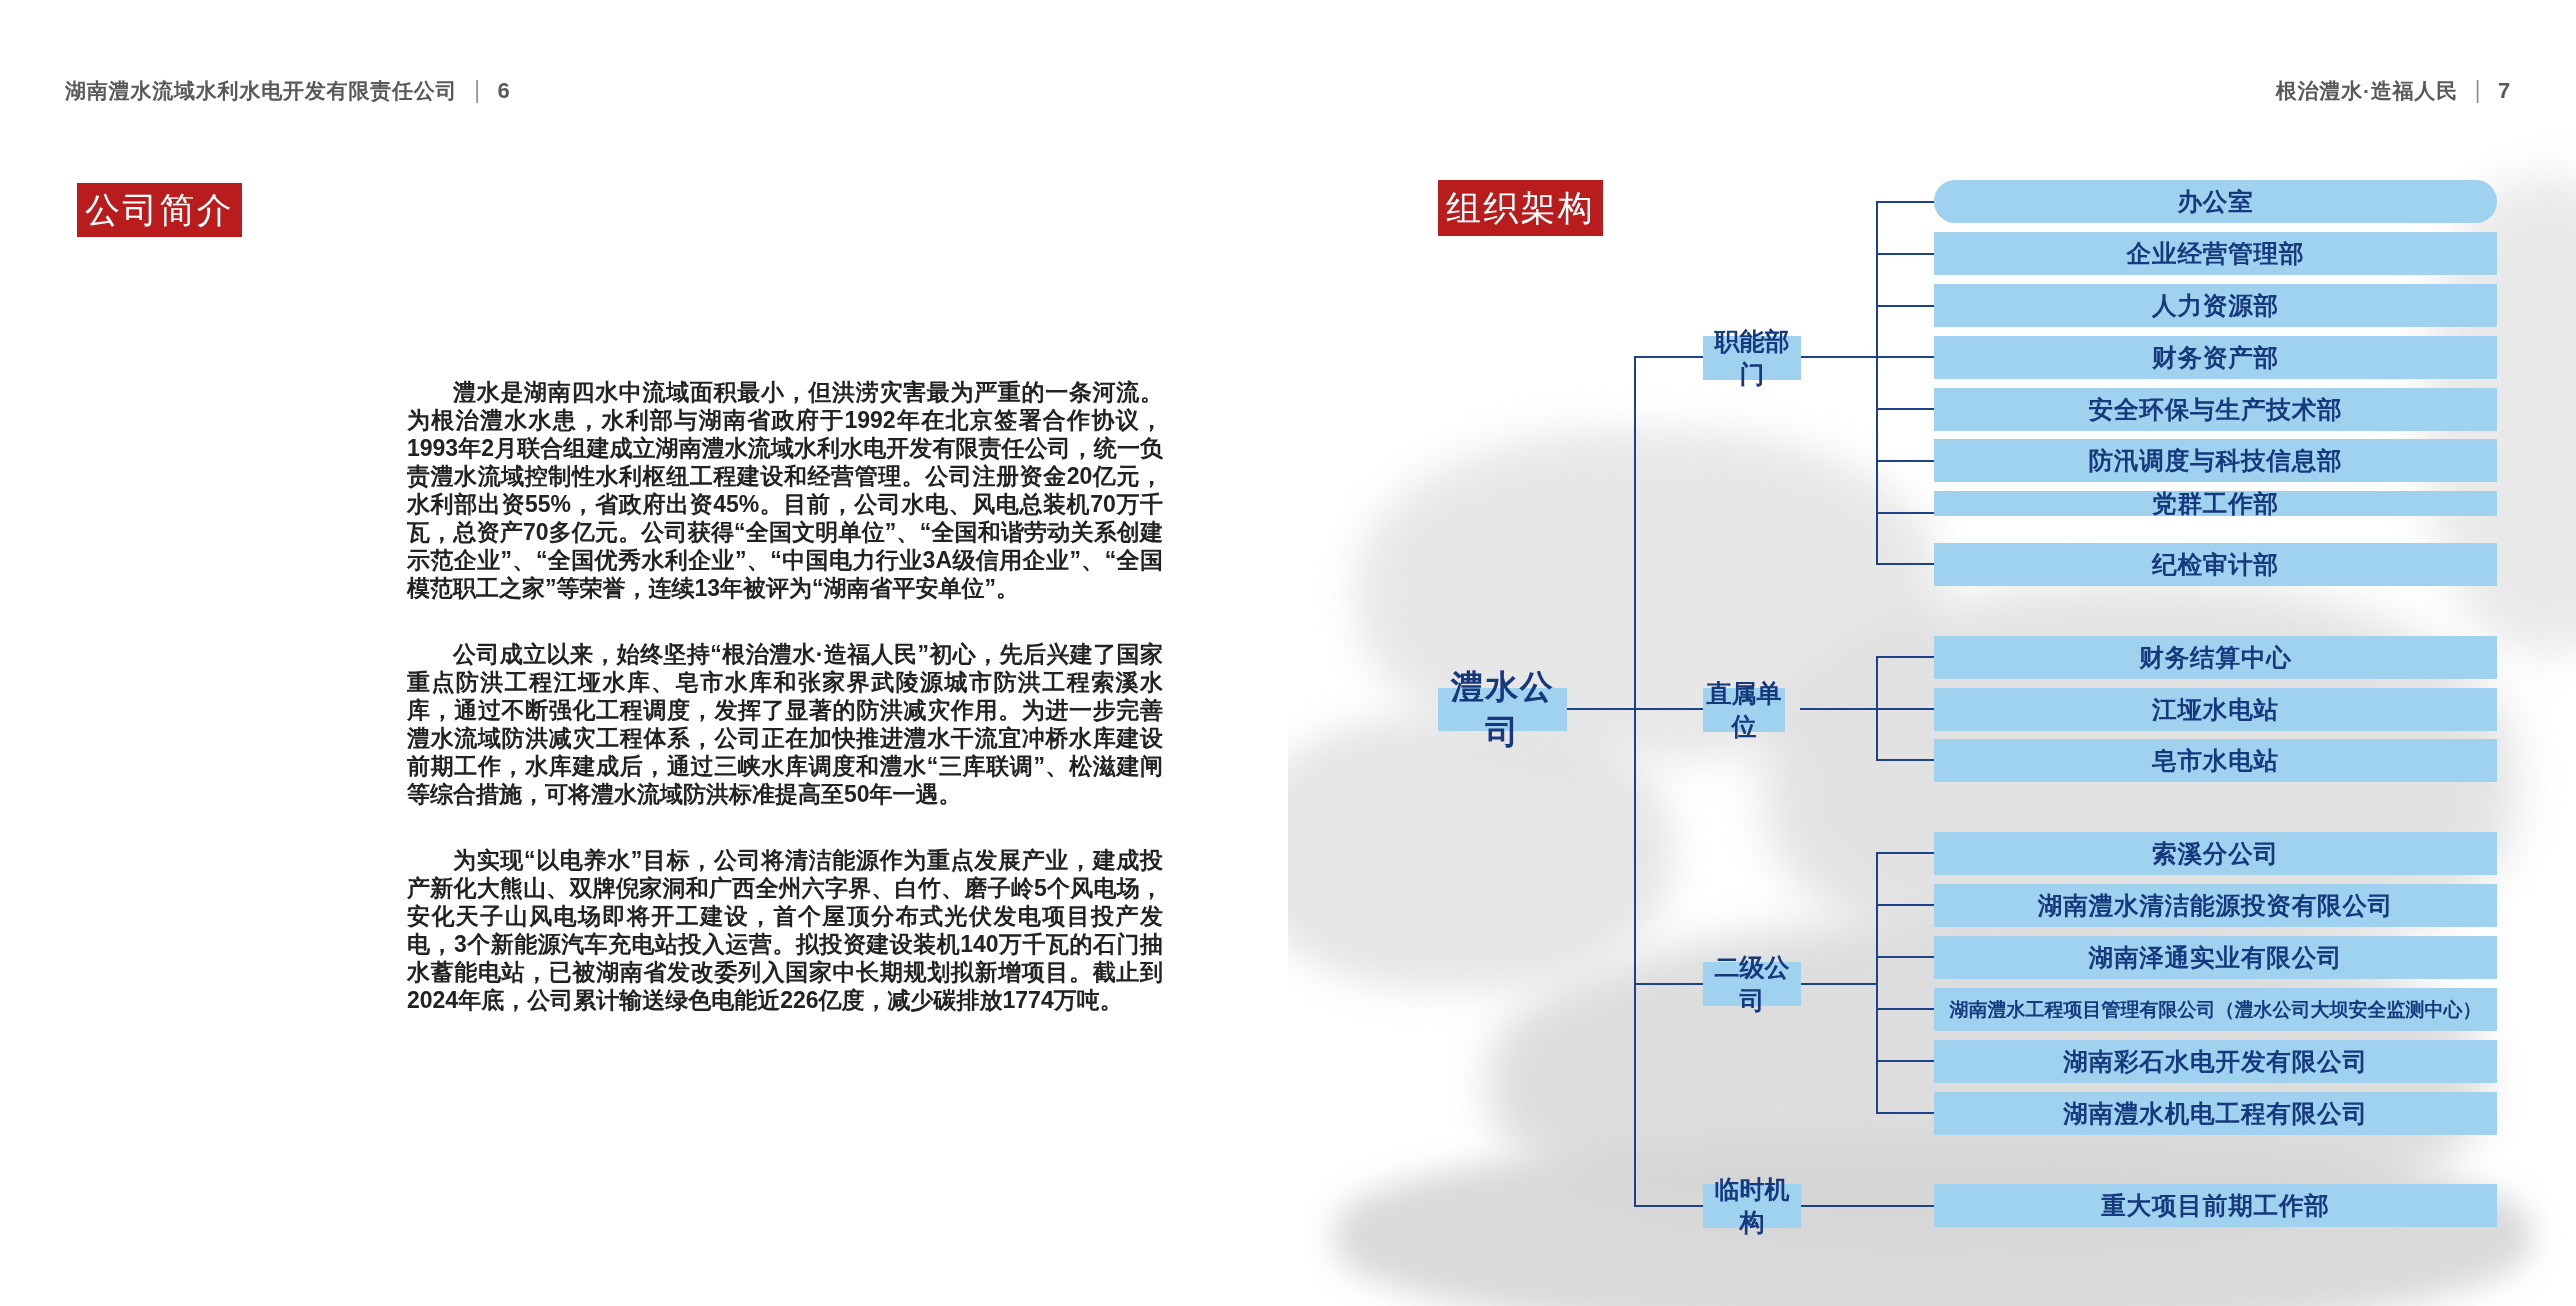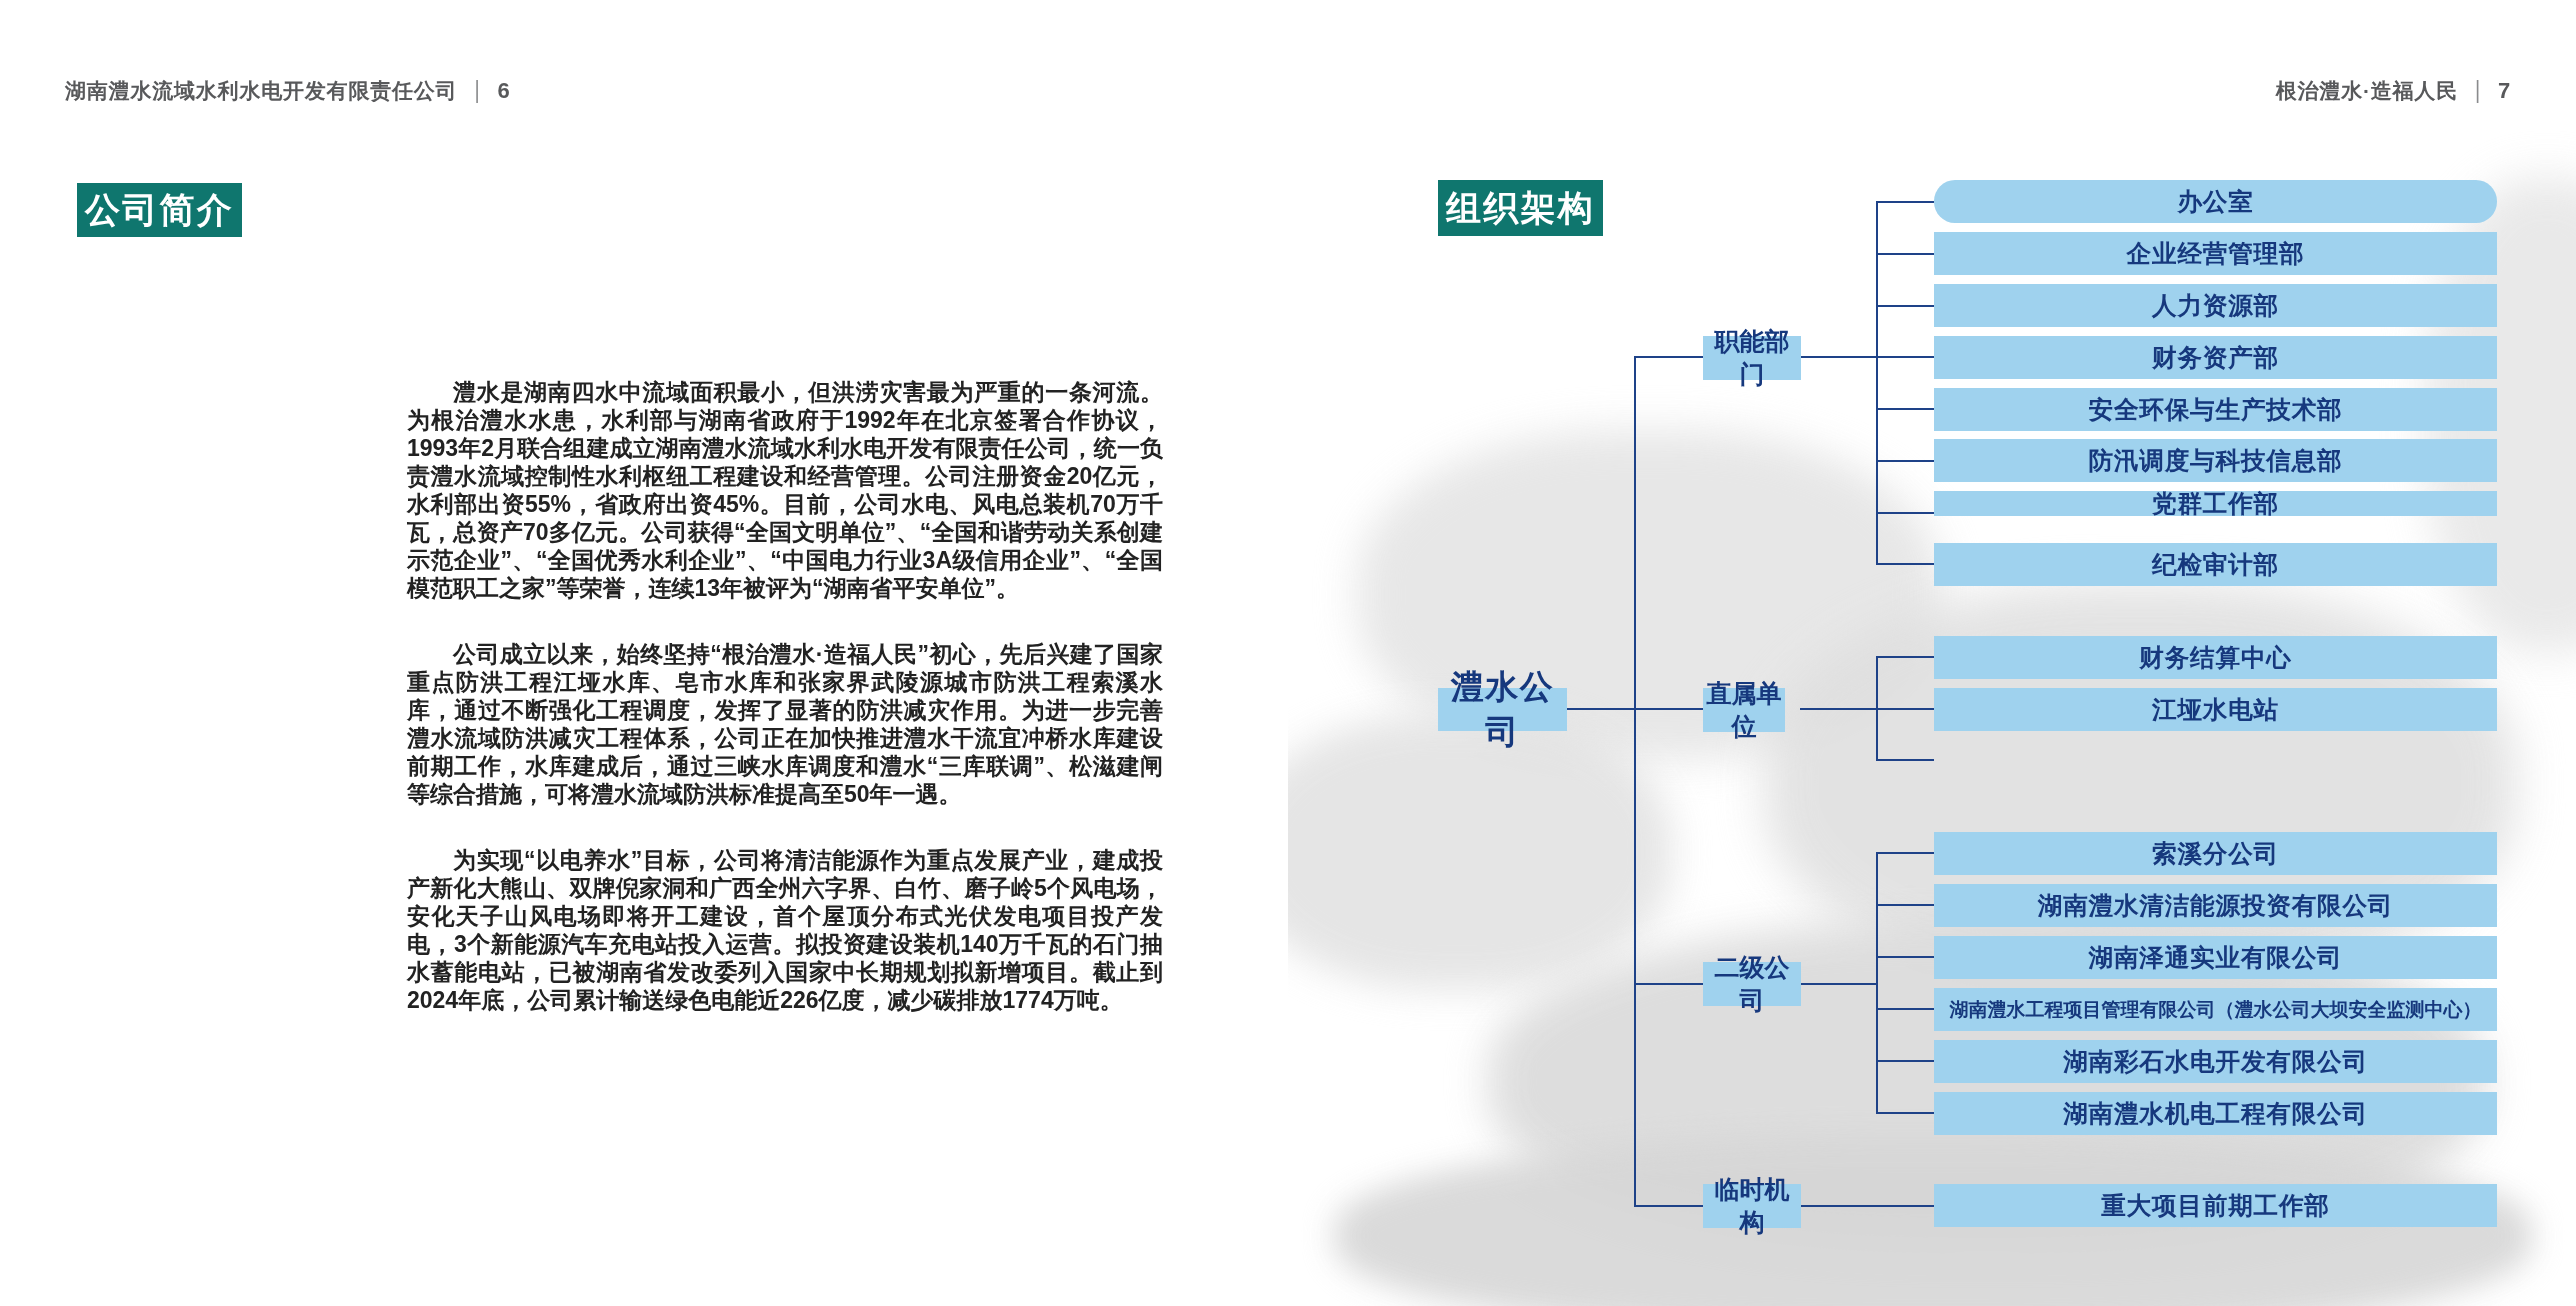--- a/index.html
+++ b/index.html
@@ -14,21 +14,21 @@
   
   .running-head{position:absolute;top:75px;height:31px;display:flex;align-items:center;
     font-size:21px;font-weight:bold;color:#58595b;letter-spacing:0.8px;}
   .running-head .sep{margin:0 17px;font-weight:normal;color:#8a8b8d;font-size:20px;transform:scaleY(1.15);}
   .running-head .pageno{font-size:22px;}
   .head-left{left:65px;}
   .head-right{right:65px;}
 
   
   .title-plate{position:absolute;display:flex;align-items:center;justify-content:center;
-    background:#0f766e;color:#ffffff;font-weight:bold;font-size:35px;letter-spacing:2.3px;}
+    background:#b91c1c;color:#ffffff;font-weight:normal;font-size:35px;letter-spacing:2.3px;}
 
   
   .body-copy{position:absolute;left:407px;top:378px;width:756px;color:#222222;
     font-size:23px;line-height:28px;text-align:justify;font-weight:600;}
   .body-copy p{margin:0 0 38px 0;text-indent:2em;}
 
   
   .org{position:absolute;inset:0;z-index:2;}
   .node{position:absolute;display:flex;align-items:center;justify-content:center;
     background:#9fd2ee;color:#16387d;font-weight:bold;text-align:center;}
@@ -131,20 +131,21 @@
       <div class="node leaf" style="left:646px;top:232px;width:563px;height:43px;">企业经营管理部</div>
       <div class="node leaf" style="left:646px;top:284px;width:563px;height:43px;">人力资源部</div>
       <div class="node leaf" style="left:646px;top:336px;width:563px;height:43px;">财务资产部</div>
       <div class="node leaf" style="left:646px;top:388px;width:563px;height:43px;">安全环保与生产技术部</div>
       <div class="node leaf" style="left:646px;top:439px;width:563px;height:43px;">防汛调度与科技信息部</div>
       <div class="node leaf" style="left:646px;top:491px;width:563px;height:25px;">党群工作部</div>
       <div class="node leaf" style="left:646px;top:543px;width:563px;height:43px;">纪检审计部</div>
 
       <div class="node leaf" style="left:646px;top:636px;width:563px;height:43px;">财务结算中心</div>
       <div class="node leaf" style="left:646px;top:688px;width:563px;height:43px;">江垭水电站</div>
+      <div class="node leaf" style="left:646px;top:739px;width:563px;height:43px;">皂市水电站</div>
 
       <div class="node leaf" style="left:646px;top:832px;width:563px;height:43px;">索溪分公司</div>
       <div class="node leaf" style="left:646px;top:884px;width:563px;height:43px;">湖南澧水清洁能源投资有限公司</div>
       <div class="node leaf" style="left:646px;top:936px;width:563px;height:43px;">湖南泽通实业有限公司</div>
       <div class="node leaf long" style="left:646px;top:988px;width:563px;height:43px;">湖南澧水工程项目管理有限公司（澧水公司大坝安全监测中心）</div>
       <div class="node leaf" style="left:646px;top:1040px;width:563px;height:43px;">湖南彩石水电开发有限公司</div>
       <div class="node leaf" style="left:646px;top:1092px;width:563px;height:43px;">湖南澧水机电工程有限公司</div>
 
       <div class="node leaf" style="left:646px;top:1184px;width:563px;height:43px;">重大项目前期工作部</div>
 

